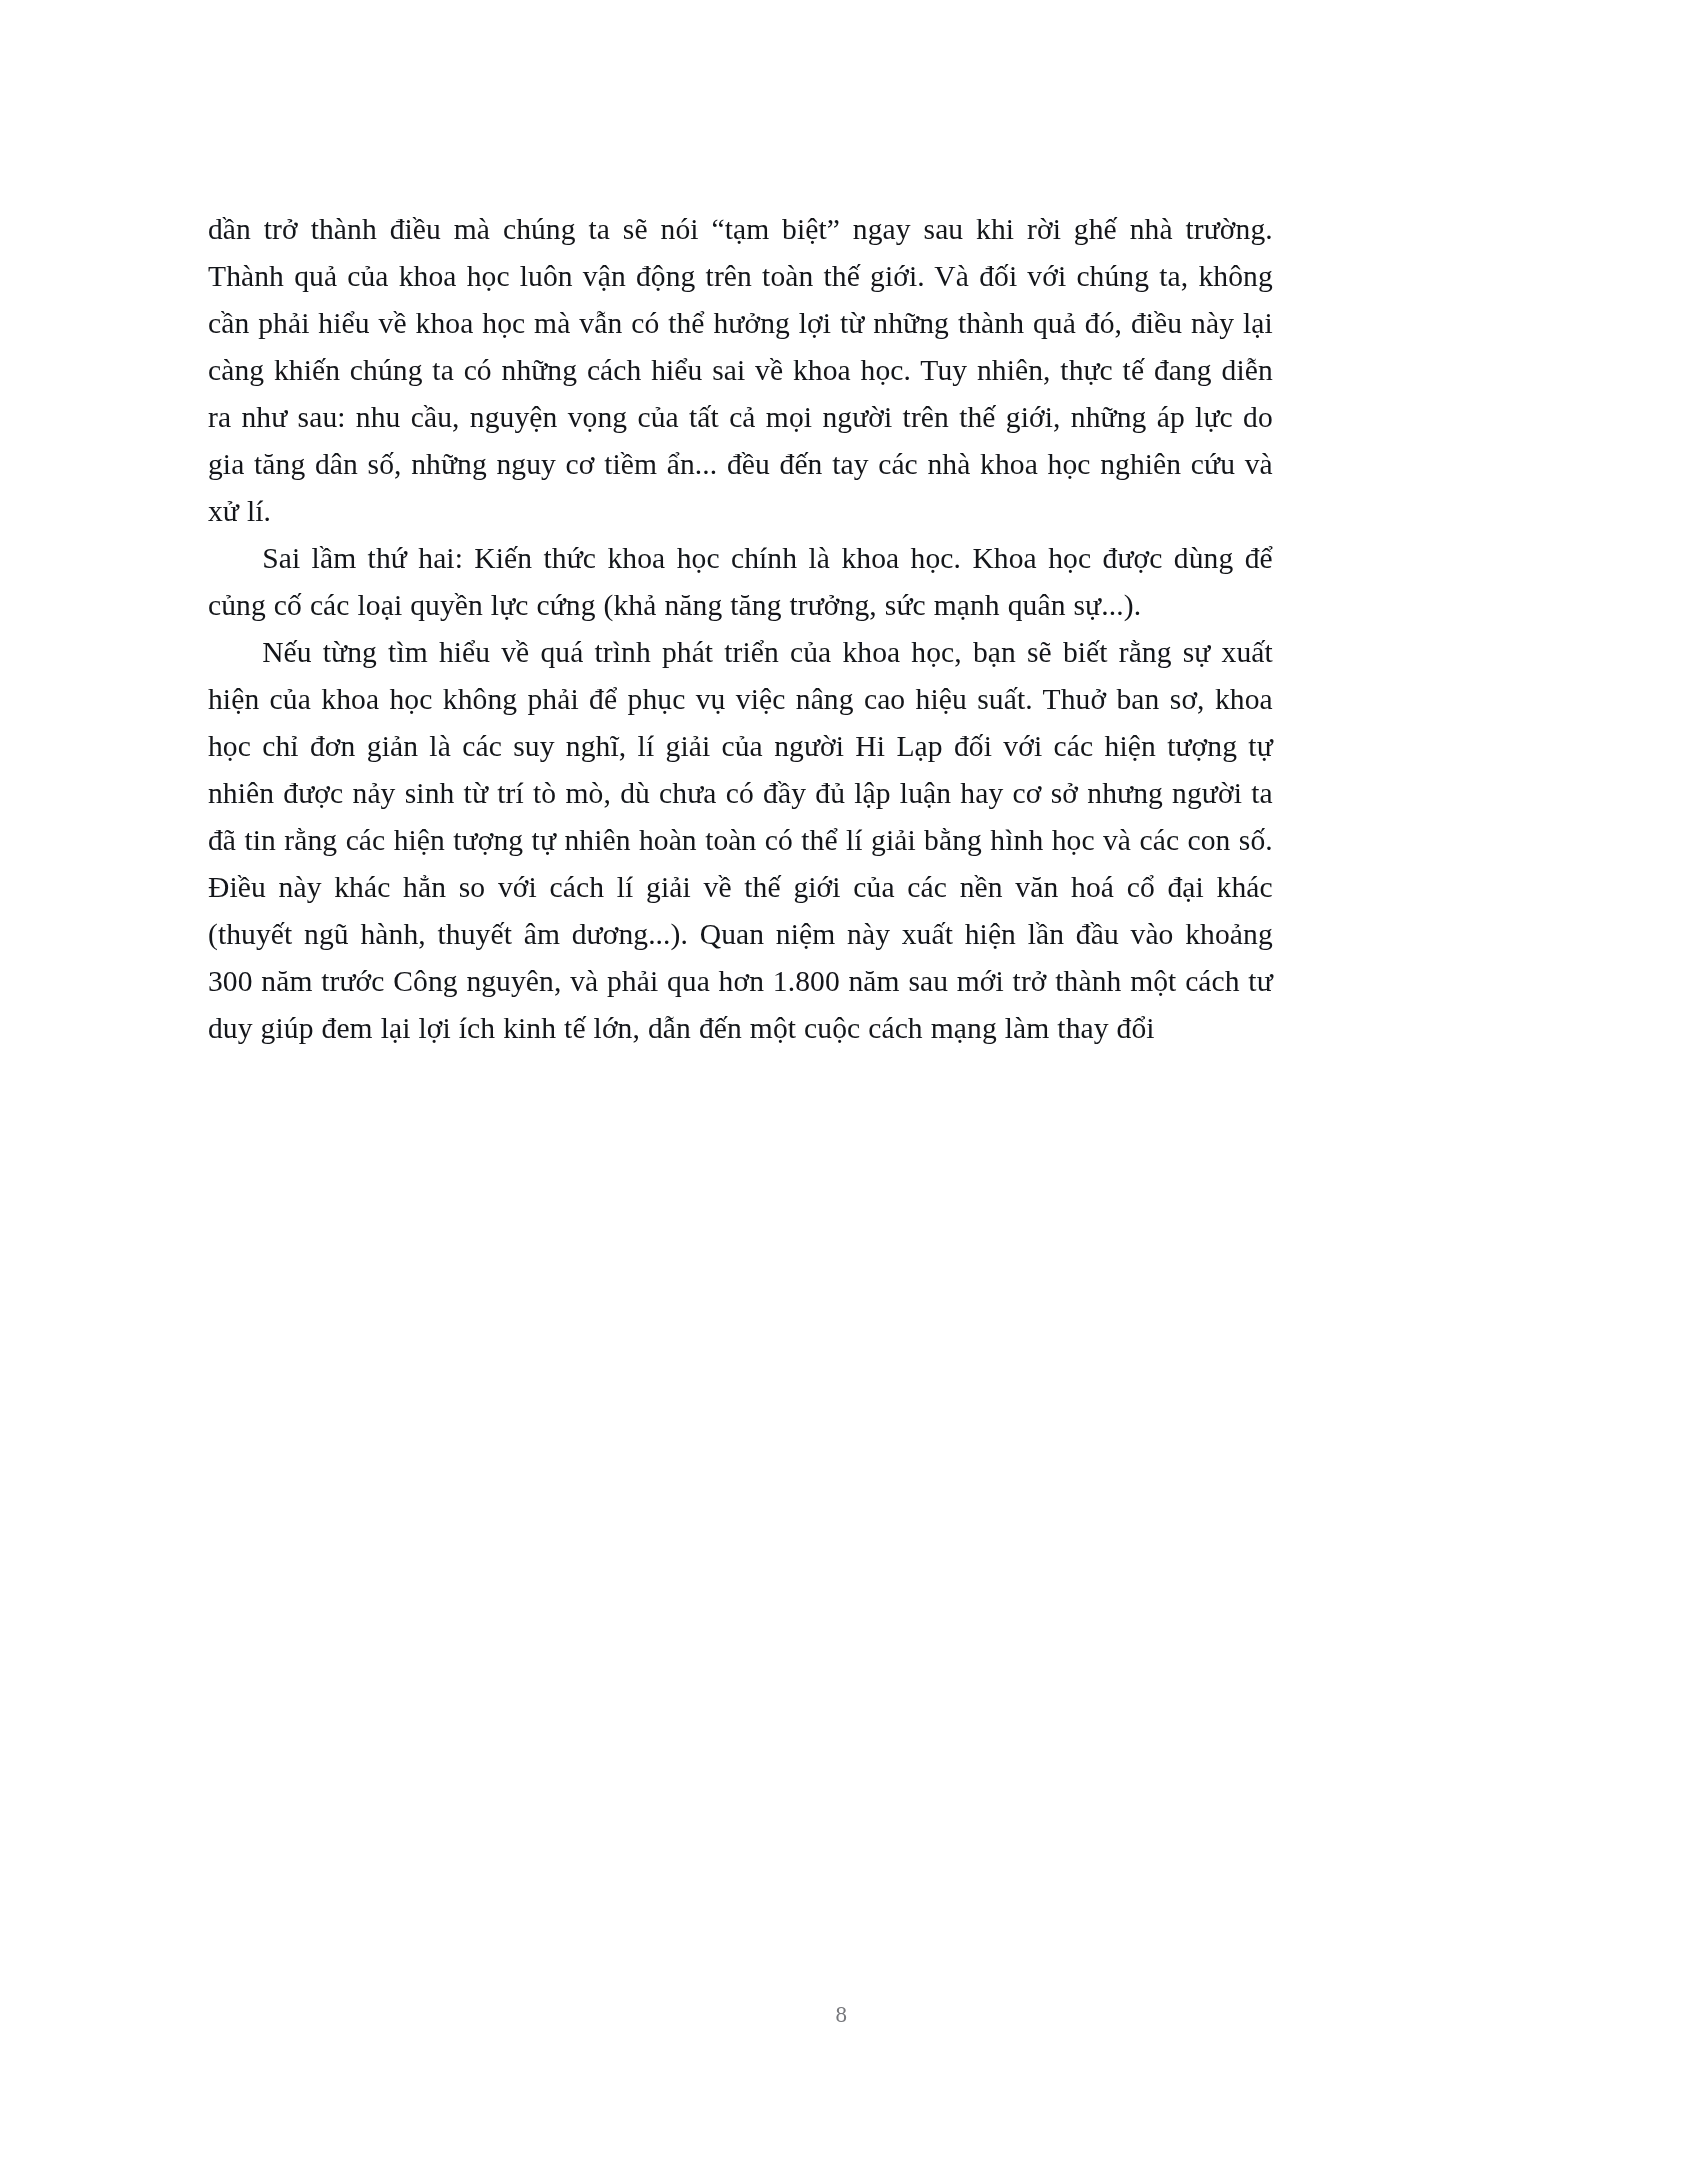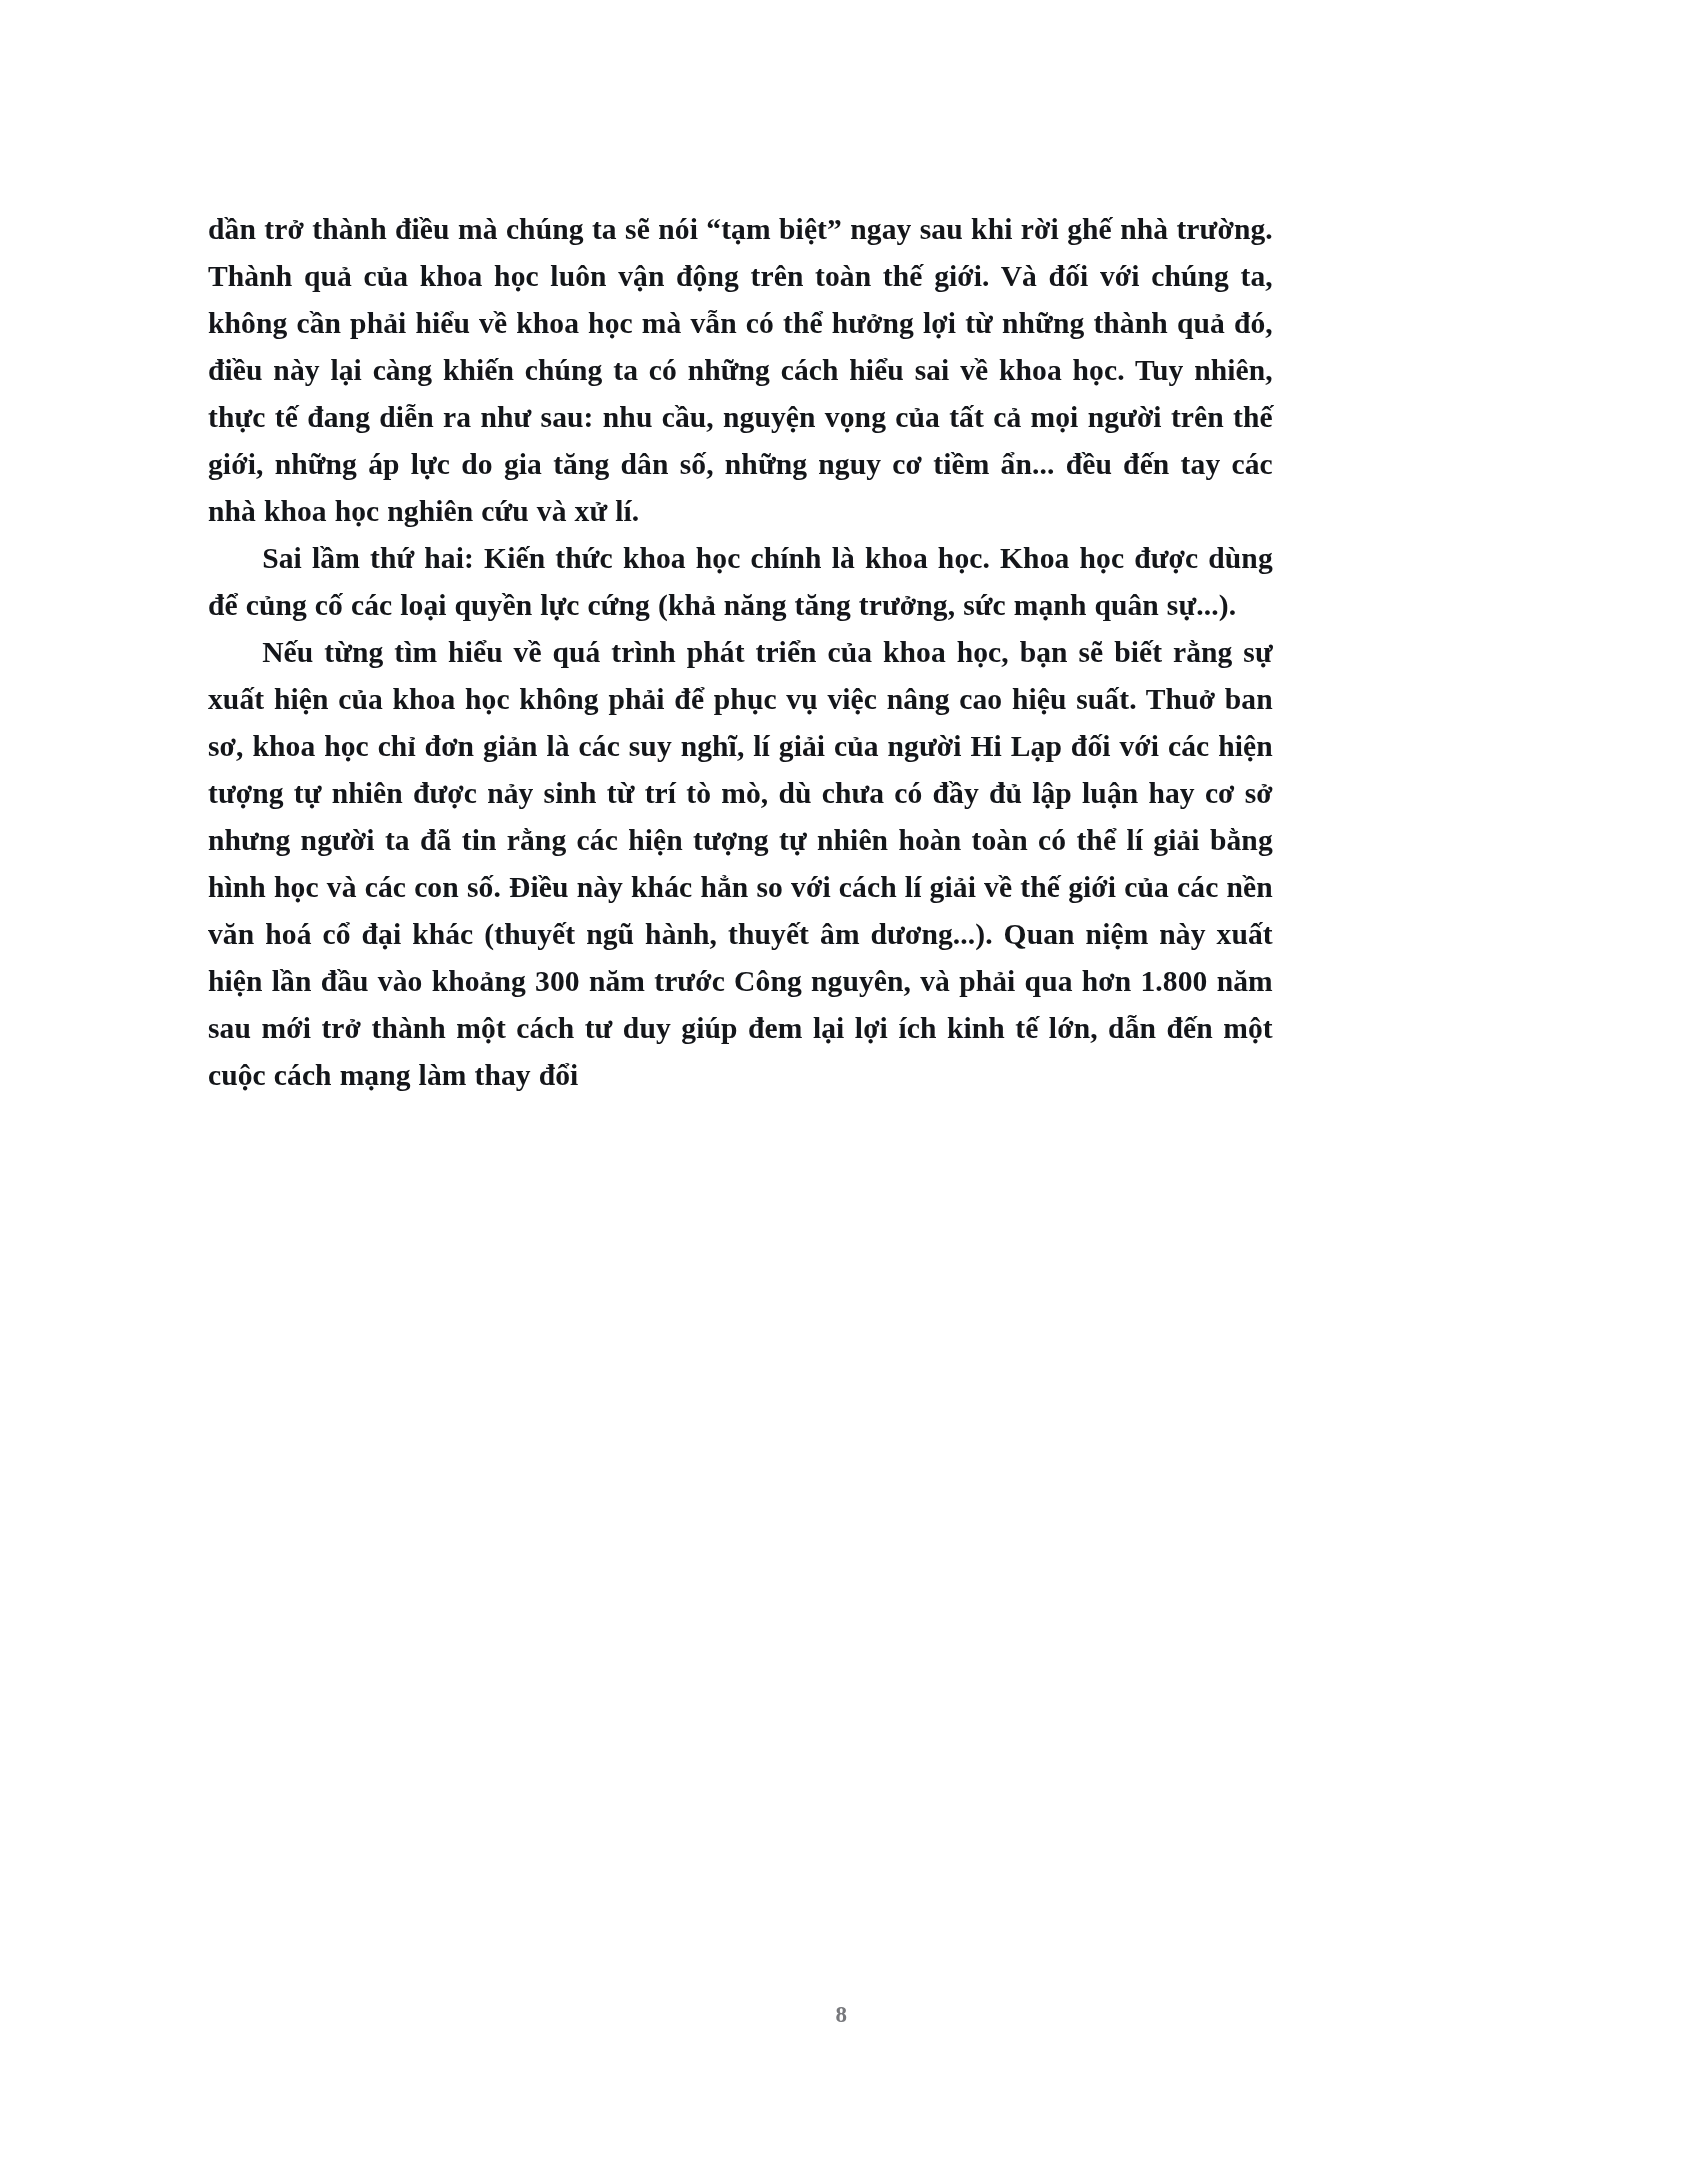--- a/index.html
+++ b/index.html
@@ -16,21 +16,20 @@
     -webkit-font-smoothing: antialiased;
   }
 
   .page {
     position: absolute;
     left: 0;
     top: 0;
     width: 1683px;
     height: 1776px;
     background: #ffffff;
-    font-weight: bold;
   }
 
   .text-column {
     position: absolute;
     left: 208px;
     top: 205px;
     width: 1081px;
   }
 
   .para {

